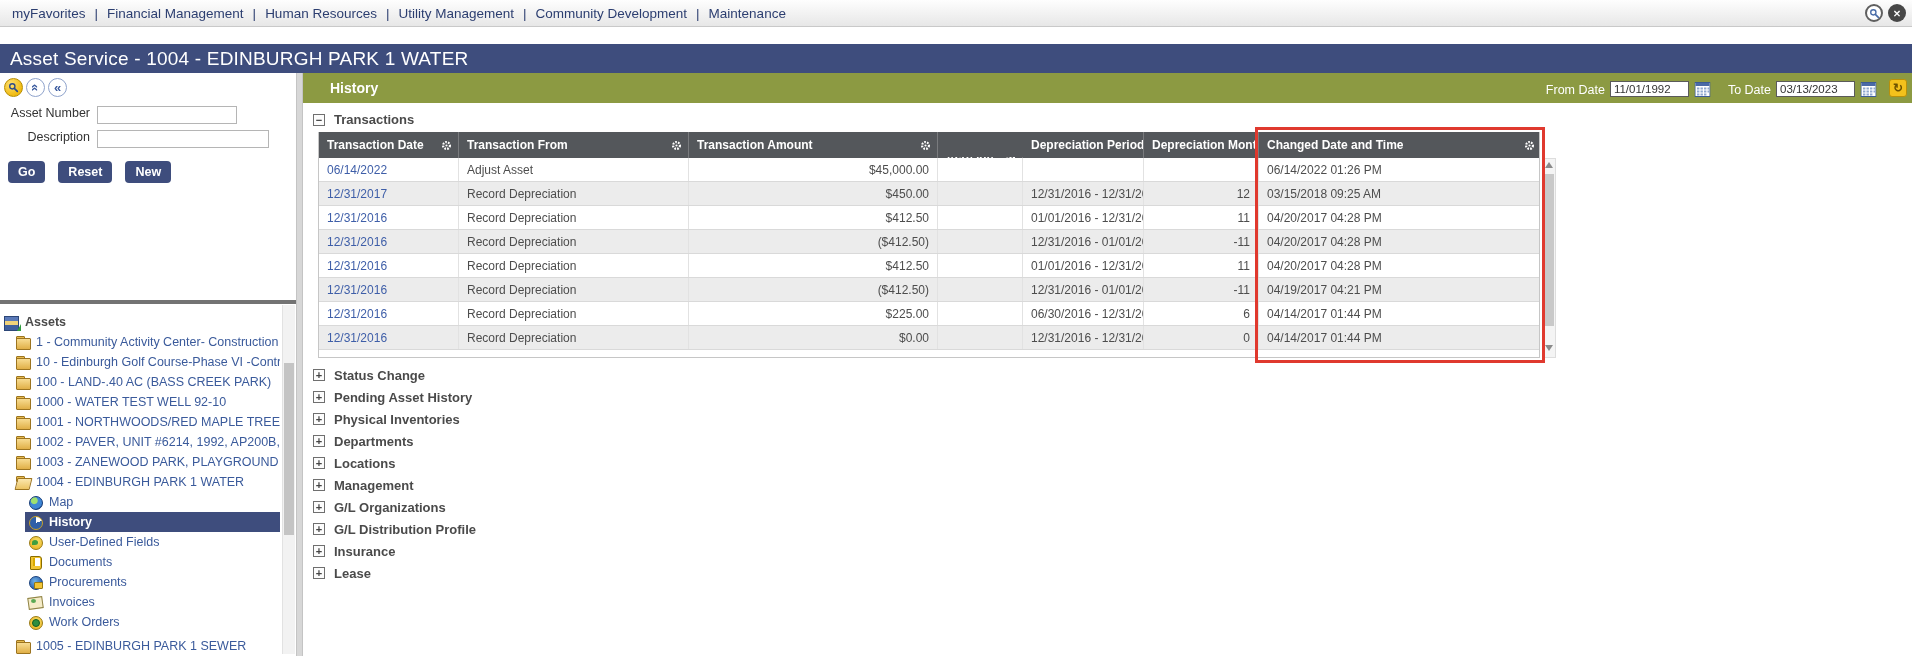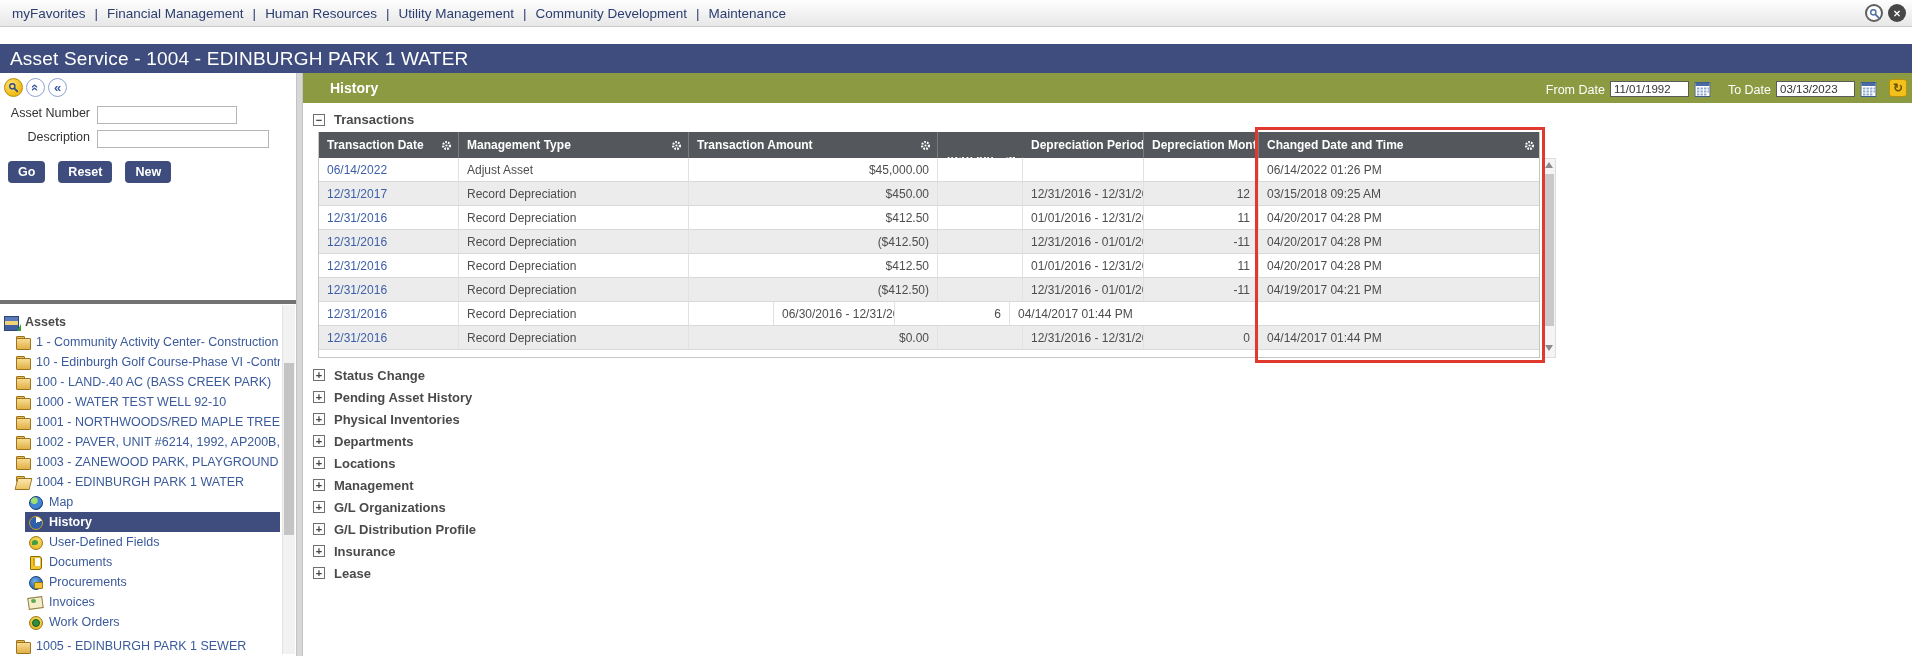--- a/index.html
+++ b/index.html
@@ -346,21 +346,21 @@
       <div class="grid-head">
           <div class="hcell" style="width: 140px;">
             <span class="hlabel">Transaction Date</span>
             <span class="gear">
               <svg viewBox="0 0 16 16">
                 <use href="#gear-def"></use>
               </svg>
             </span>
           </div>
           <div class="hcell" style="width: 230px;">
-            <span class="hlabel">Management Type</span>
+            <span class="hlabel">Transaction From</span>
             <span class="gear">
               <svg viewBox="0 0 16 16">
                 <use href="#gear-def"></use>
               </svg>
             </span>
           </div>
           <div class="hcell" style="width: 249px;">
             <span class="hlabel">Transaction Amount</span>
             <span class="gear">
               <svg viewBox="0 0 16 16">
@@ -442,20 +442,21 @@
             <div class="cell" style="width: 230px;">Record Depreciation</div>
             <div class="cell right" style="width: 249px;">($412.50)</div>
             <div class="cell right" style="width: 85px;"></div>
             <div class="cell" style="width: 121px;">12/31/2016 - 01/01/2016</div>
             <div class="cell right" style="width: 115px;">-11</div>
             <div class="cell" style="width: 282px;">04/19/2017 04:21 PM</div>
           </div>
           <div class="row">
             <div class="cell link" style="width: 140px;">12/31/2016</div>
             <div class="cell" style="width: 230px;">Record Depreciation</div>
+            <div class="cell right" style="width: 249px;">$225.00</div>
             <div class="cell right" style="width: 85px;"></div>
             <div class="cell" style="width: 121px;">06/30/2016 - 12/31/2016</div>
             <div class="cell right" style="width: 115px;">6</div>
             <div class="cell" style="width: 282px;">04/14/2017 01:44 PM</div>
           </div>
           <div class="row alt">
             <div class="cell link" style="width: 140px;">12/31/2016</div>
             <div class="cell" style="width: 230px;">Record Depreciation</div>
             <div class="cell right" style="width: 249px;">$0.00</div>
             <div class="cell right" style="width: 85px;"></div>

